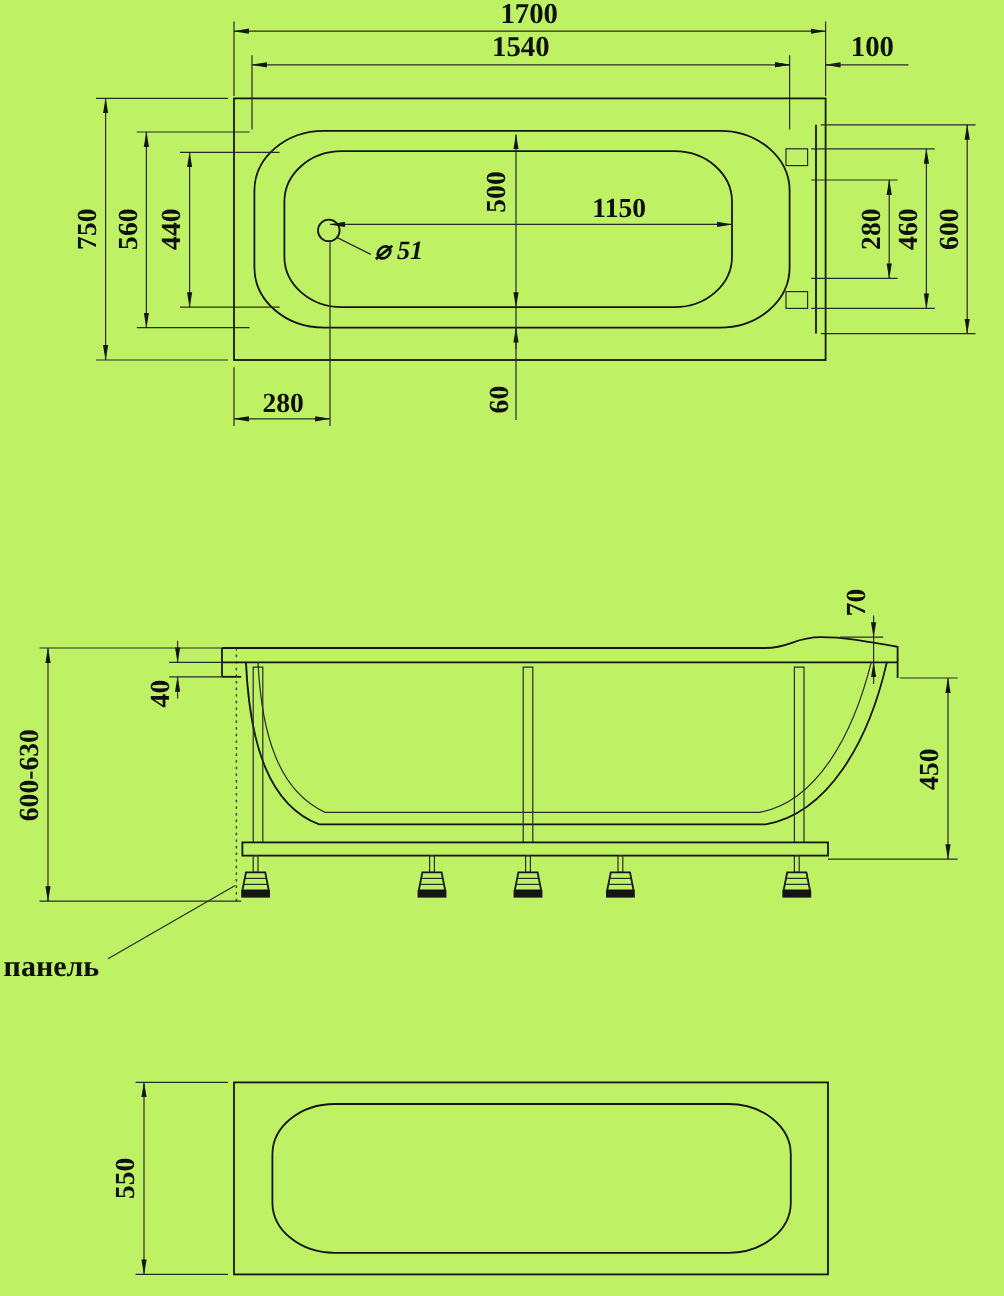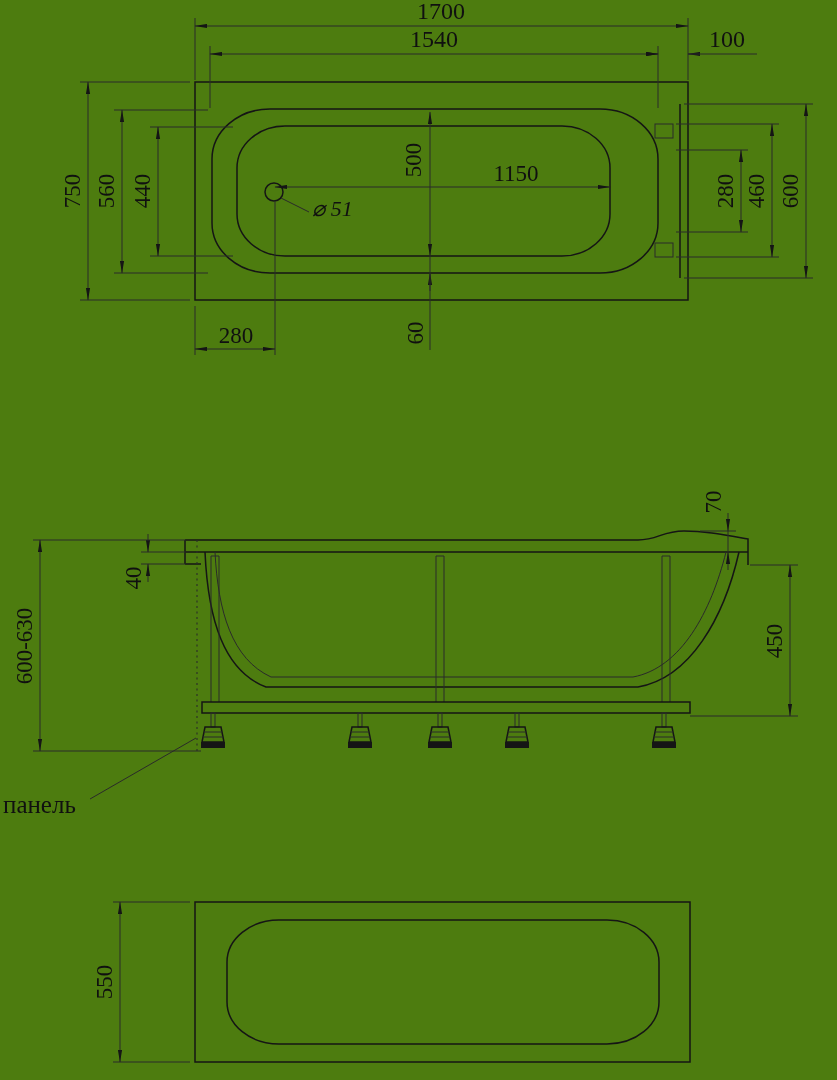--- a/index.html
+++ b/index.html
@@ -1,16 +1,16 @@
 <!DOCTYPE html>
 <html><head>
 <meta charset="utf-8">
 <style>
   html,body { margin:0; padding:0; background:#ffffff; }
-  .sheet { position:relative; width:837px; height:1080px; background:#4d7c0f; overflow:hidden; }
+  .sheet { position:relative; width:837px; height:1080px; background:#bef264; overflow:hidden;font-weight:bold; }
   svg { display:block; }
   svg text {
     font-family:"Liberation Serif","DejaVu Serif",serif;
     font-size:23px;
     fill:#101010;
     text-anchor:middle;
   }
   text.big { font-size:24px; }
   text.lbl-italic { font-style:italic; text-anchor:start; font-size:22px; }
   text.panel { font-size:25px; text-anchor:start; }

